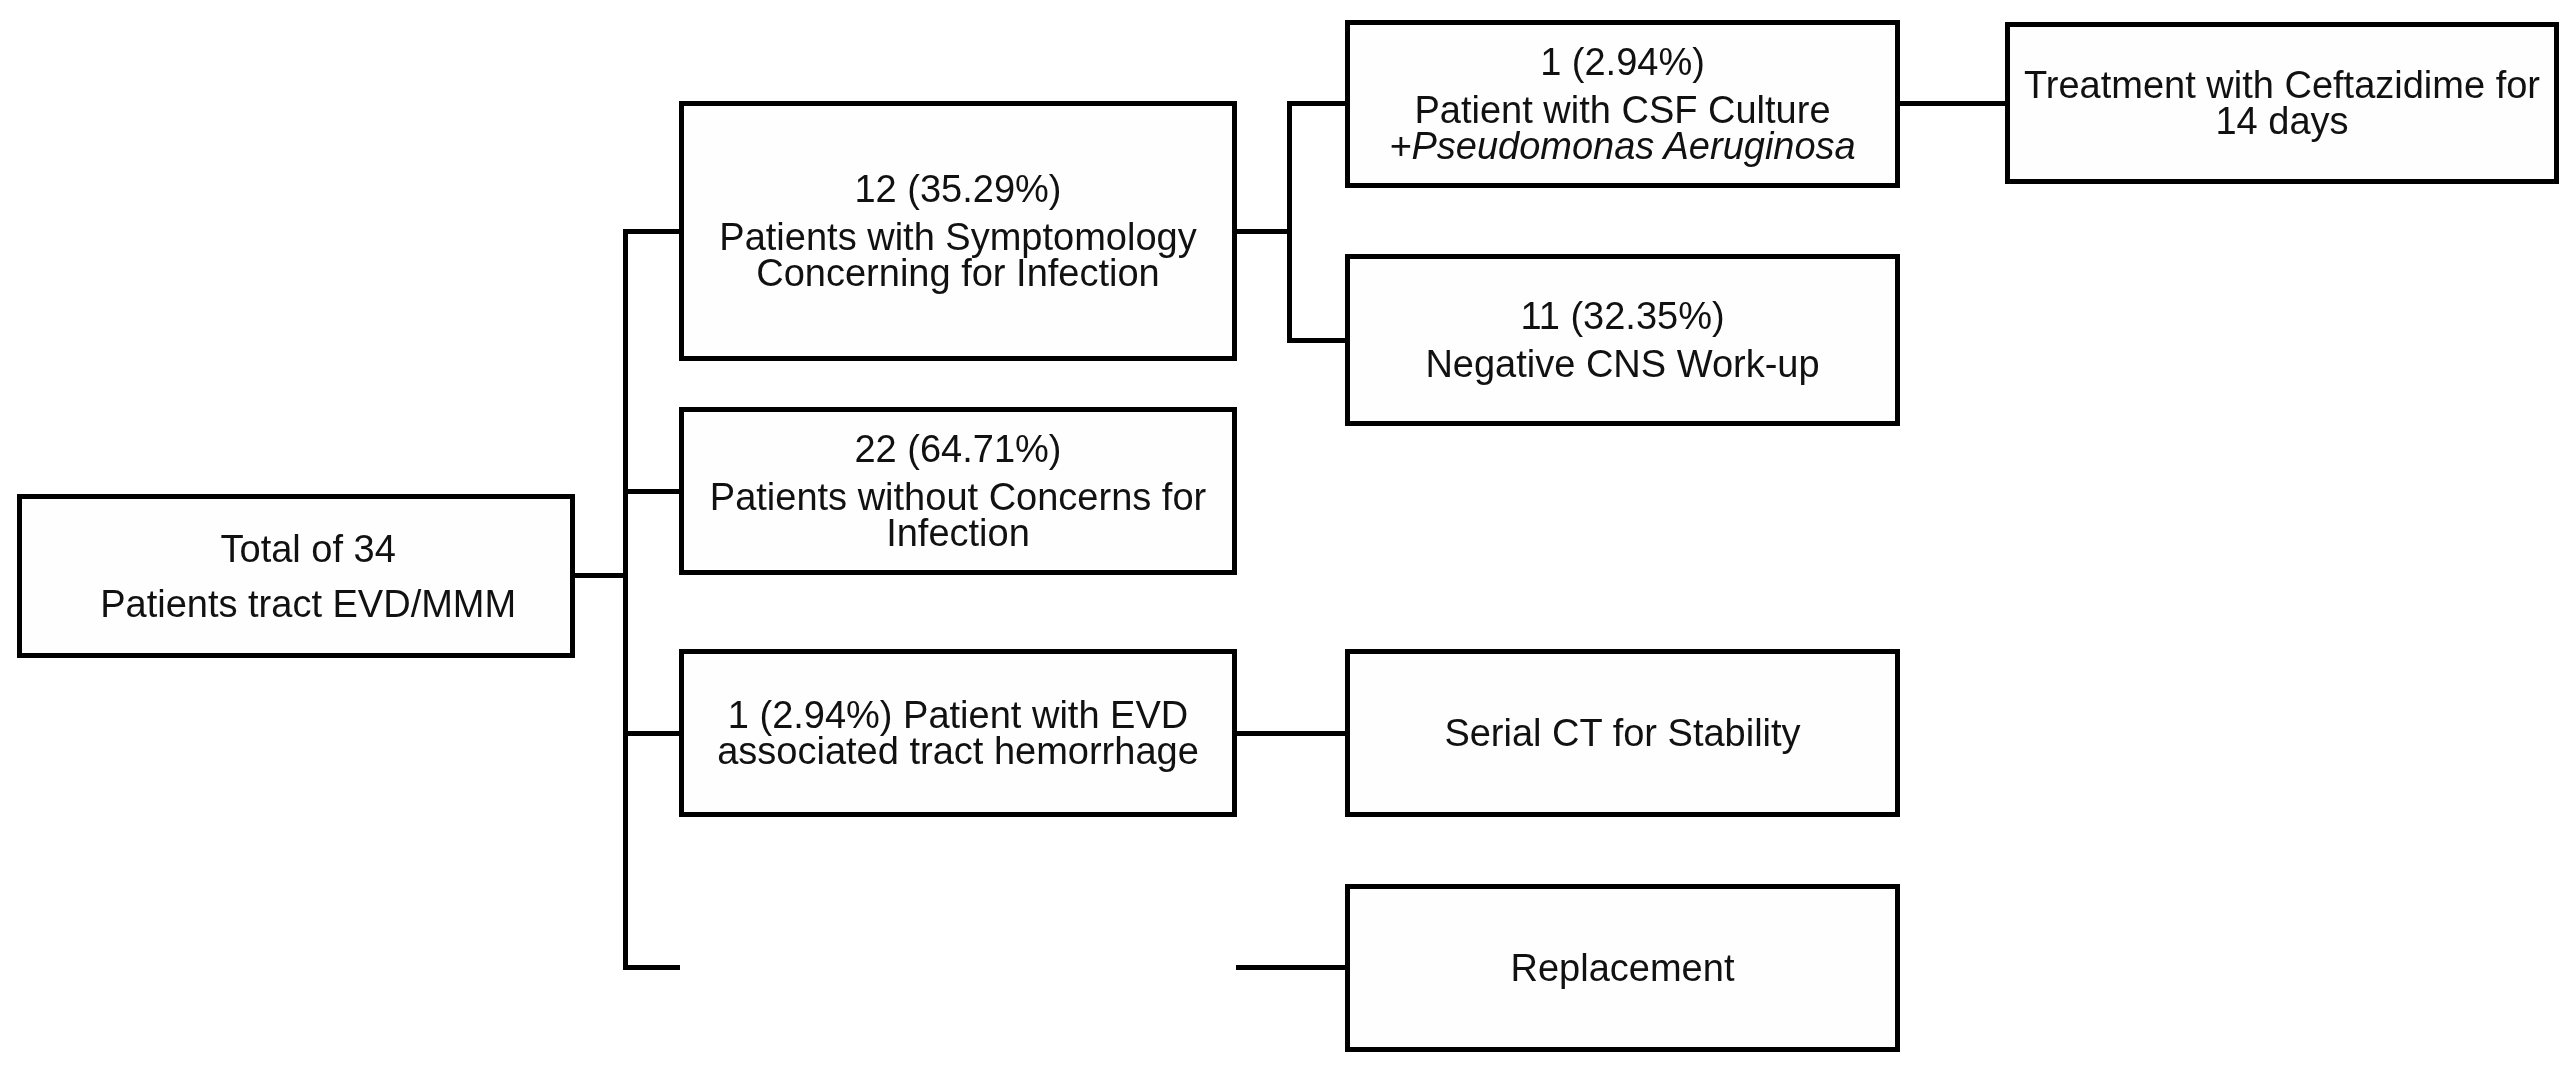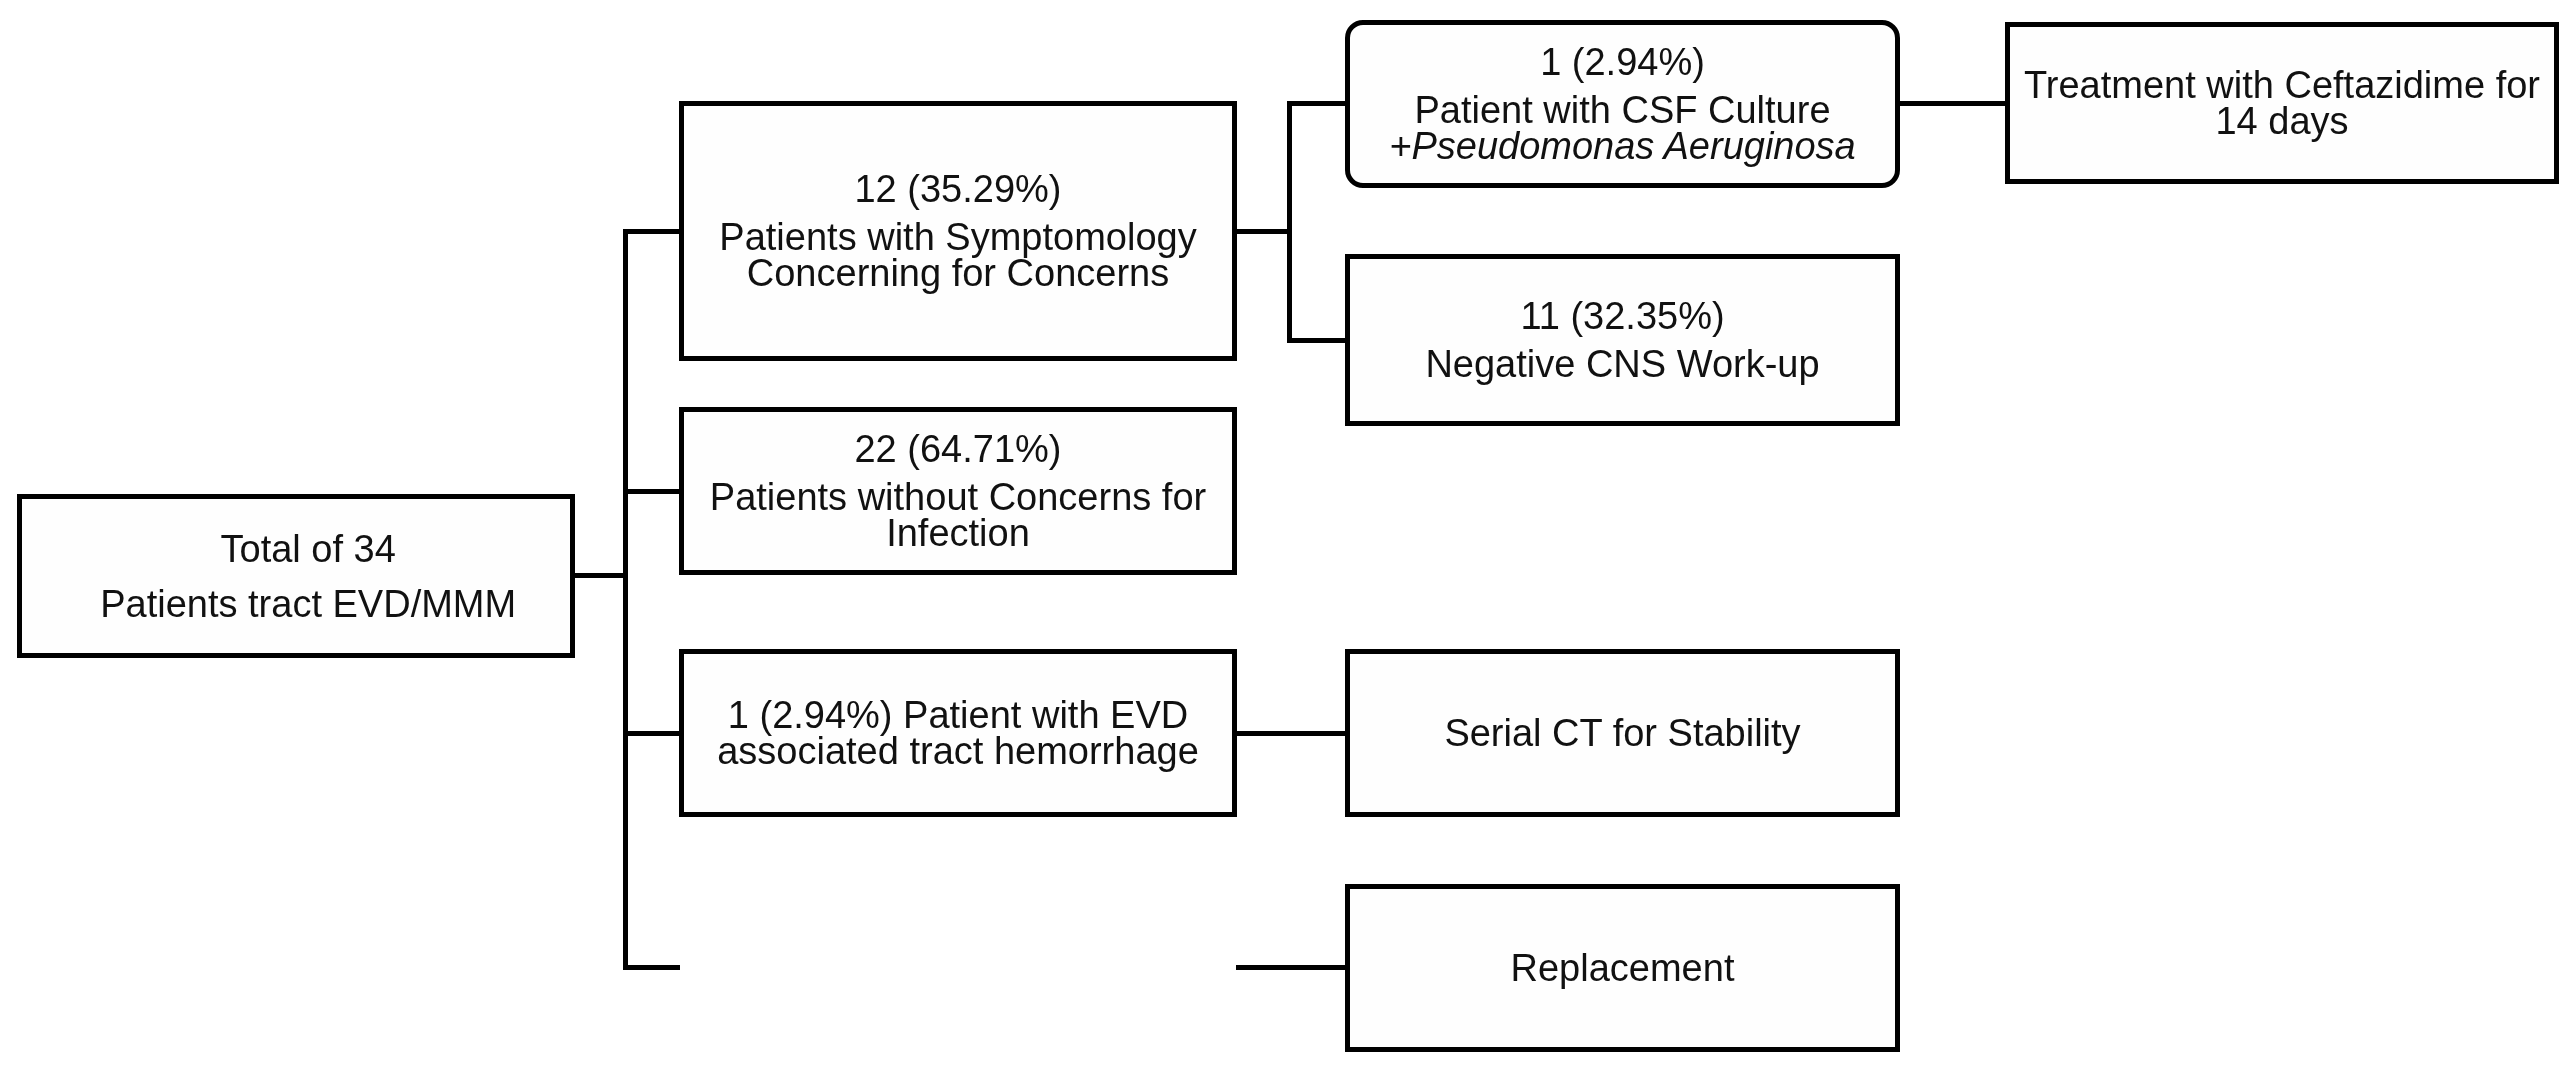--- a/index.html
+++ b/index.html
@@ -51,24 +51,24 @@
 <div id="canvas">
 
   <div class="box" style="left:16.7px; top:494px; width:558px; height:164px;padding-left:25px;">
     <div class="line">Total of 34</div>
     <div class="line para-lg">Patients tract EVD/MMM</div>
   </div>
 
   <div class="box" style="left:679px; top:101px; width:558px; height:260px;">
     <div class="line">12 (35.29%)</div>
     <div class="line para">Patients with Symptomology</div>
-    <div class="line">Concerning for Concerns</div>
+    <div class="line">Concerning for Infection</div>
   </div>
 
-  <div class="box" style="left:1345px; top:20px; width:555px; height:168px;border-radius:18px;">
+  <div class="box" style="left:1345px; top:20px; width:555px; height:168px;">
     <div class="line">1 (2.94%)</div>
     <div class="line para">Patient with CSF Culture</div>
     <div class="line it">+Pseudomonas Aeruginosa</div>
   </div>
 
   <div class="box" style="left:2005px; top:21.6px; width:554px; height:162px;">
     <div class="line">Treatment with Ceftazidime for</div>
     <div class="line">14 days</div>
   </div>
 

